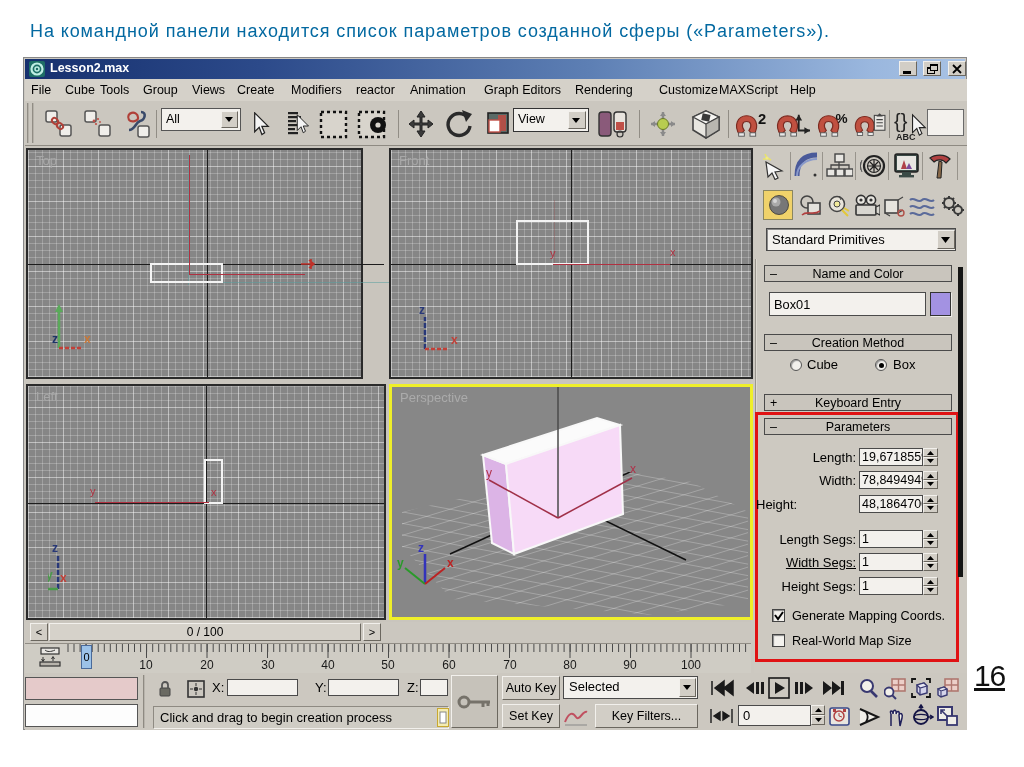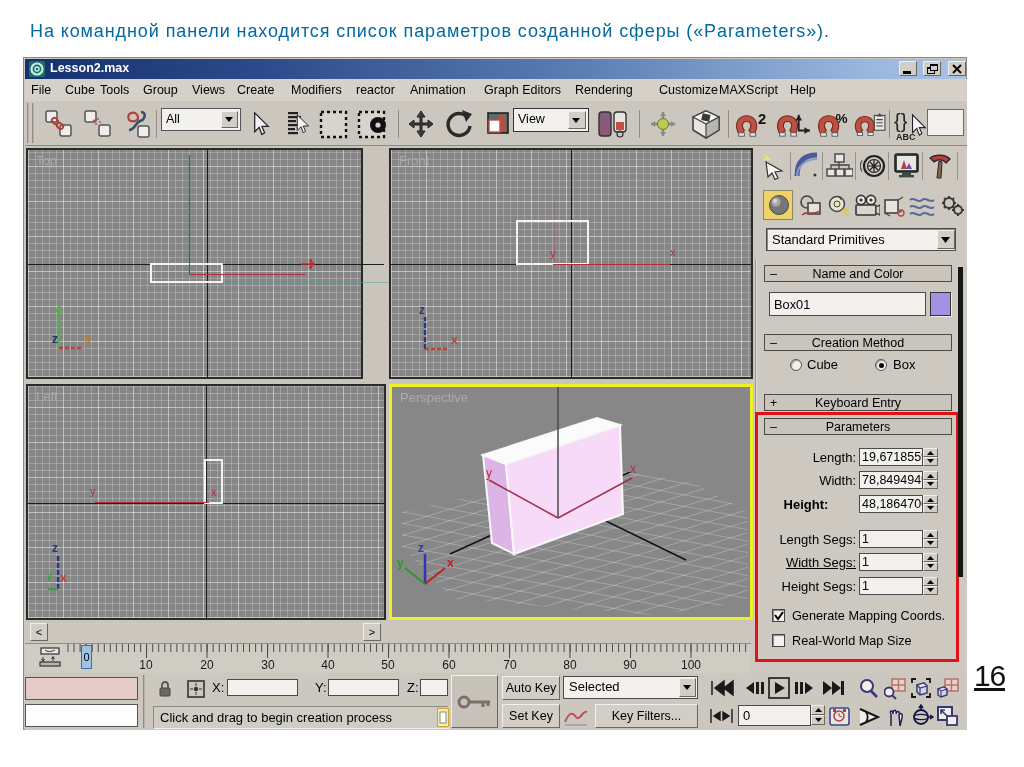--- a/index.html
+++ b/index.html
@@ -436,21 +436,21 @@
       <div class="fld abs" style="left:835px;top:413px;width:64px;height:18px;border:1px solid #4a4a4a;"></div>
       <div class="abs" style="left:838px;top:415px;width:60px;overflow:hidden;font-size:12.5px;white-space:nowrap;">78,8494949</div>
       <div class="btn abs" style="left:899px;top:413px;width:15px;height:9px;"></div>
       <div class="btn abs" style="left:899px;top:422px;width:15px;height:9px;"></div>
       <svg class="abs" style="left:903px;top:416px" width="8" height="5" viewBox="0 0 8 5">
         <path d="M0 4 L7 4 L3.5 0 Z" fill="#000"></path>
       </svg>
       <svg class="abs" style="left:903px;top:424px" width="8" height="5" viewBox="0 0 8 5">
         <path d="M0 0 L7 0 L3.5 4 Z" fill="#000"></path>
       </svg>
-<div class="abs" style="left:732px;top:439px;width:100px;text-align:center;font-size:13px;font-weight:bold;">Height:</div>
+<div class="abs" style="left:732px;top:439px;width:100px;text-align:left;font-size:13px;">Height:</div>
       <div class="fld abs" style="left:835px;top:437px;width:64px;height:18px;border:1px solid #4a4a4a;"></div>
       <div class="abs" style="left:838px;top:439px;width:60px;overflow:hidden;font-size:12.5px;white-space:nowrap;">48,1864706</div>
       <div class="btn abs" style="left:899px;top:437px;width:15px;height:9px;"></div>
       <div class="btn abs" style="left:899px;top:446px;width:15px;height:9px;"></div>
       <svg class="abs" style="left:903px;top:440px" width="8" height="5" viewBox="0 0 8 5">
         <path d="M0 4 L7 4 L3.5 0 Z" fill="#000"></path>
       </svg>
       <svg class="abs" style="left:903px;top:448px" width="8" height="5" viewBox="0 0 8 5">
         <path d="M0 0 L7 0 L3.5 4 Z" fill="#000"></path>
       </svg>
@@ -490,20 +490,21 @@
 <div class="abs" style="left:748px;top:551px;width:13px;height:13px;background:#f4f2ee;border:1px solid #444;box-shadow:inset 1px 1px 1px #888;"></div>
 <svg class="abs" style="left:750px;top:553px" width="11" height="10" viewBox="0 0 11 10">
         <path d="M1 4 L4 8 L9 1" stroke="#000" stroke-width="2" fill="none"></path>
       </svg>
 <div class="abs" style="left:768px;top:551px;font-size:12.7px;">Generate Mapping Coords.</div>
 <div class="abs" style="left:748px;top:576px;width:13px;height:13px;background:#f4f2ee;border:1px solid #444;box-shadow:inset 1px 1px 1px #888;"></div>
 <div class="abs" style="left:768px;top:576px;font-size:12.7px;">Real-World Map Size</div>
 <div class="abs" style="left:934px;top:209px;width:5px;height:310px;background:#151515;"></div>
 <div class="abs" style="left:1px;top:564px;width:726px;height:21px;background:#cbc7bf;"></div>
 <div class="btn abs" style="left:6px;top:565px;width:18px;height:18px;text-align:center;font-size:11px;line-height:17px;">&lt;</div>
+<div class="btn abs" style="left:25px;top:565px;width:312px;height:18px;text-align:center;font-size:12px;line-height:17px;background:#d6d2ca;">0 / 100</div>
 <div class="btn abs" style="left:339px;top:565px;width:18px;height:18px;text-align:center;font-size:11px;line-height:17px;">&gt;</div>
 <div class="abs" style="left:1px;top:585px;width:726px;height:30px;background:#cfccc4;border-top:1px solid #918d85;"></div>
 <svg class="abs" style="left:0;top:586px" width="727" height="29" viewBox="0 0 727 29">
 <line x1="44.0" y1="0" x2="44.0" y2="8" stroke="#4a4a4a" stroke-width="1"></line>
         <line x1="50.0" y1="0" x2="50.0" y2="8" stroke="#4a4a4a" stroke-width="1"></line>
         <line x1="56.1" y1="0" x2="56.1" y2="8" stroke="#4a4a4a" stroke-width="1"></line>
         <line x1="62.1" y1="0" x2="62.1" y2="8" stroke="#4a4a4a" stroke-width="1"></line>
         <line x1="68.2" y1="0" x2="68.2" y2="8" stroke="#4a4a4a" stroke-width="1"></line>
         <line x1="74.2" y1="0" x2="74.2" y2="8" stroke="#4a4a4a" stroke-width="1"></line>
         <line x1="80.3" y1="0" x2="80.3" y2="8" stroke="#4a4a4a" stroke-width="1"></line>

